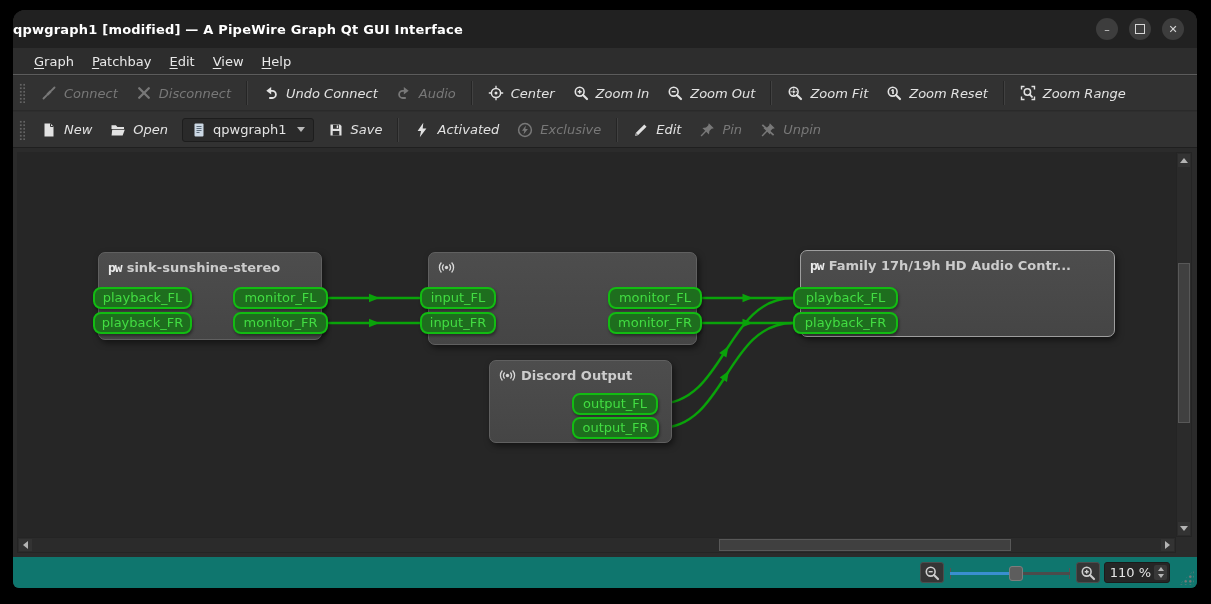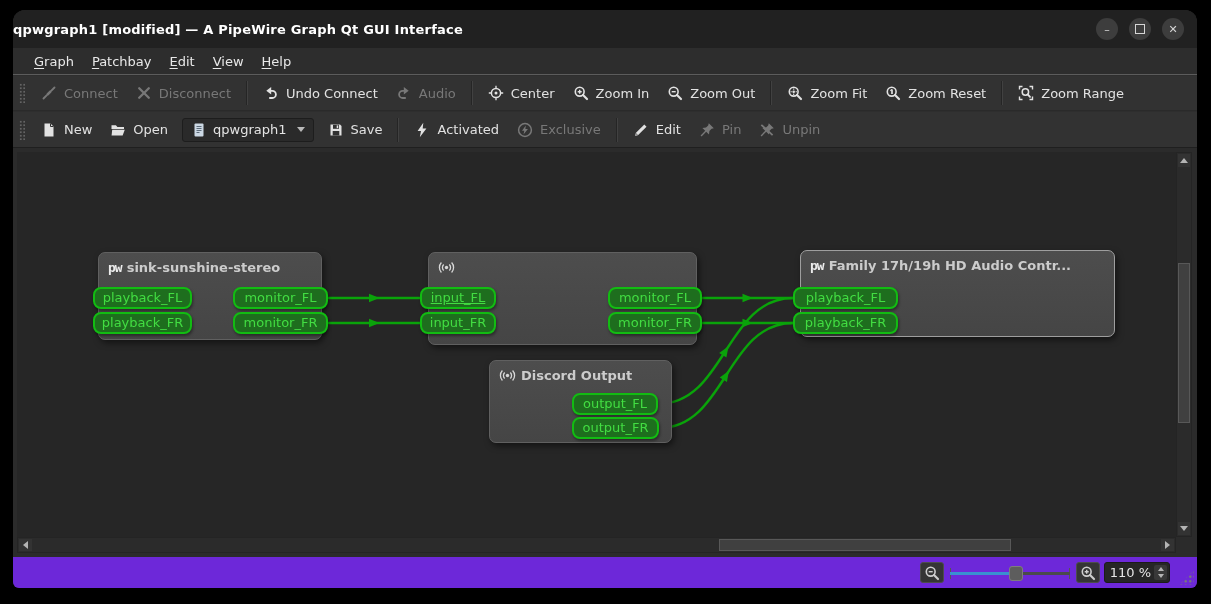--- a/index.html
+++ b/index.html
@@ -29,21 +29,21 @@
 
   
   .toolbar{position:absolute;left:0;width:100%;background:#323232;display:flex;
     align-items:center;padding:0 2px;box-sizing:border-box;}
   #toolbar-graph{top:66px;height:35px;border-bottom:1px solid #2a2a2a;}
   #toolbar-patchbay{top:102px;height:36px;border-bottom:1px solid #1f1f1f;}
   .tb-handle{width:6px;height:20px;margin:0 7px 0 4px;
     background-image:radial-gradient(circle,#646464 1px,transparent 1.3px);
     background-size:3.5px 3.5px;}
   .tb-btn{display:flex;align-items:center;gap:7px;padding:5px 9px;color:#e2e2e2;
-    font-size:13px;border-radius:3px;white-space:nowrap;}
+    font-size:13px;border-radius:3px;white-space:nowrap;font-style:italic;}
   .tb-btn.disabled{color:#787878;}
   .tb-sep{width:0;height:24px;margin:0 6px;border-left:1px solid #252525;border-right:1px solid #414141;}
   .icon{display:inline-flex;align-items:center;justify-content:center;}
   .icon svg{display:block;}
   .tb-combo{display:flex;align-items:center;gap:6px;background:#2a2a2a;
     border:1px solid #1d1d1d;border-radius:3px;padding:3px 8px;margin:0 5px;
     color:#e4e4e4;font-size:13px;}
   .combo-arrow{width:0;height:0;border-left:4px solid transparent;border-right:4px solid transparent;
     border-top:5px solid #b9b9b9;margin-left:4px;}
 
@@ -71,21 +71,21 @@
   .sb-btn{position:absolute;display:flex;align-items:center;justify-content:center;background:#333333;}
   .tri{width:0;height:0;display:block;}
   .tri-up{border-left:4px solid transparent;border-right:4px solid transparent;border-bottom:5px solid #b4b4b4;}
   .tri-down{border-left:4px solid transparent;border-right:4px solid transparent;border-top:5px solid #b4b4b4;}
   .tri-left{border-top:4px solid transparent;border-bottom:4px solid transparent;border-right:5px solid #b4b4b4;}
   .tri-right{border-top:4px solid transparent;border-bottom:4px solid transparent;border-left:5px solid #b4b4b4;}
   .vthumb{position:absolute;left:1px;top:110px;width:12px;height:160px;background:#404040;border:1px solid #585858;box-sizing:border-box;}
   .hthumb{position:absolute;left:701px;top:1px;width:292px;height:12px;background:#404040;border:1px solid #585858;box-sizing:border-box;}
 
   
-  .statusbar{position:absolute;left:0;top:547px;width:100%;height:31px;background:#6d28d9;
+  .statusbar{position:absolute;left:0;top:547px;width:100%;height:31px;background:#0f766e;
     border-radius:0 0 6px 6px;box-sizing:border-box;display:flex;align-items:center;
     justify-content:flex-end;padding-right:27px;gap:4px;}
   .zoom-btn{width:22px;height:19px;border:1px solid #4d4d4d;border-radius:3px;background:#353535;
     color:#cfcfcf;display:flex;align-items:center;justify-content:center;}
   .slider{position:relative;width:120px;height:18px;margin:0 2px;}
   .slider .tick{position:absolute;top:4px;width:1px;height:11px;background:#555555;}
   .slider .track{position:absolute;left:0;top:8px;width:100%;height:3px;background:#4b4b4b;}
   .slider .fill{position:absolute;left:0;top:8px;height:3px;background:#3a8fd0;}
   .slider .handle{position:absolute;top:2px;width:14px;height:15px;background:#5d5d5d;
     border:1px solid #7d7d7d;border-radius:3px;box-sizing:border-box;}
@@ -352,21 +352,21 @@
           <div class="node-title">
             <span class="icon">
               <svg width="17" height="15" viewBox="0 0 17 15">
                 <circle cx="8.5" cy="7.5" r="1.7" fill="#d8d8d8"></circle>
                 <path d="M5.7 4.5 a4.2 4.2 0 0 0 0 6 M3.4 2.5 a7.3 7.3 0 0 0 0 10" fill="none" stroke="#d8d8d8" stroke-width="1.3"></path>
                 <path d="M11.3 4.5 a4.2 4.2 0 0 1 0 6 M13.6 2.5 a7.3 7.3 0 0 1 0 10" fill="none" stroke="#d8d8d8" stroke-width="1.3"></path>
               </svg>
             </span>
           </div>
         </div>
-        <div class="port" style="left: 403px; top: 135px; width: 76px; background: rgb(30, 110, 30); border: 2px solid rgb(18, 188, 18); color: rgb(66, 221, 66); text-decoration: underline;">input_FL</div>
+        <div class="port" style="left: 403px; top: 135px; width: 76px; background: rgb(30, 110, 30); border: 2px solid rgb(18, 188, 18); color: rgb(66, 221, 66);">input_FL</div>
         <div class="port" style="left: 403px; top: 160px; width: 76px; background: rgb(30, 110, 30); border: 2px solid rgb(18, 188, 18); color: rgb(66, 221, 66);">input_FR</div>
         <div class="port" style="left: 591px; top: 135px; width: 94px; background: rgb(30, 110, 30); border: 2px solid rgb(18, 188, 18); color: rgb(66, 221, 66);">monitor_FL</div>
         <div class="port" style="left: 591px; top: 160px; width: 94px; background: rgb(30, 110, 30); border: 2px solid rgb(18, 188, 18); color: rgb(66, 221, 66);">monitor_FR</div>
         <div class="node selected" style="left: 783px; top: 98px; width: 315px; height: 87px;">
           <div class="node-title">
             <span class="pw-badge">pw</span>
             <span style="color:#cccccc">Family 17h/19h HD Audio Contr...</span>
           </div>
         </div>
         <div class="port" style="left: 776px; top: 135px; width: 105px; background: rgb(30, 110, 30); border: 2px solid rgb(18, 188, 18); color: rgb(66, 221, 66);">playback_FL</div>

